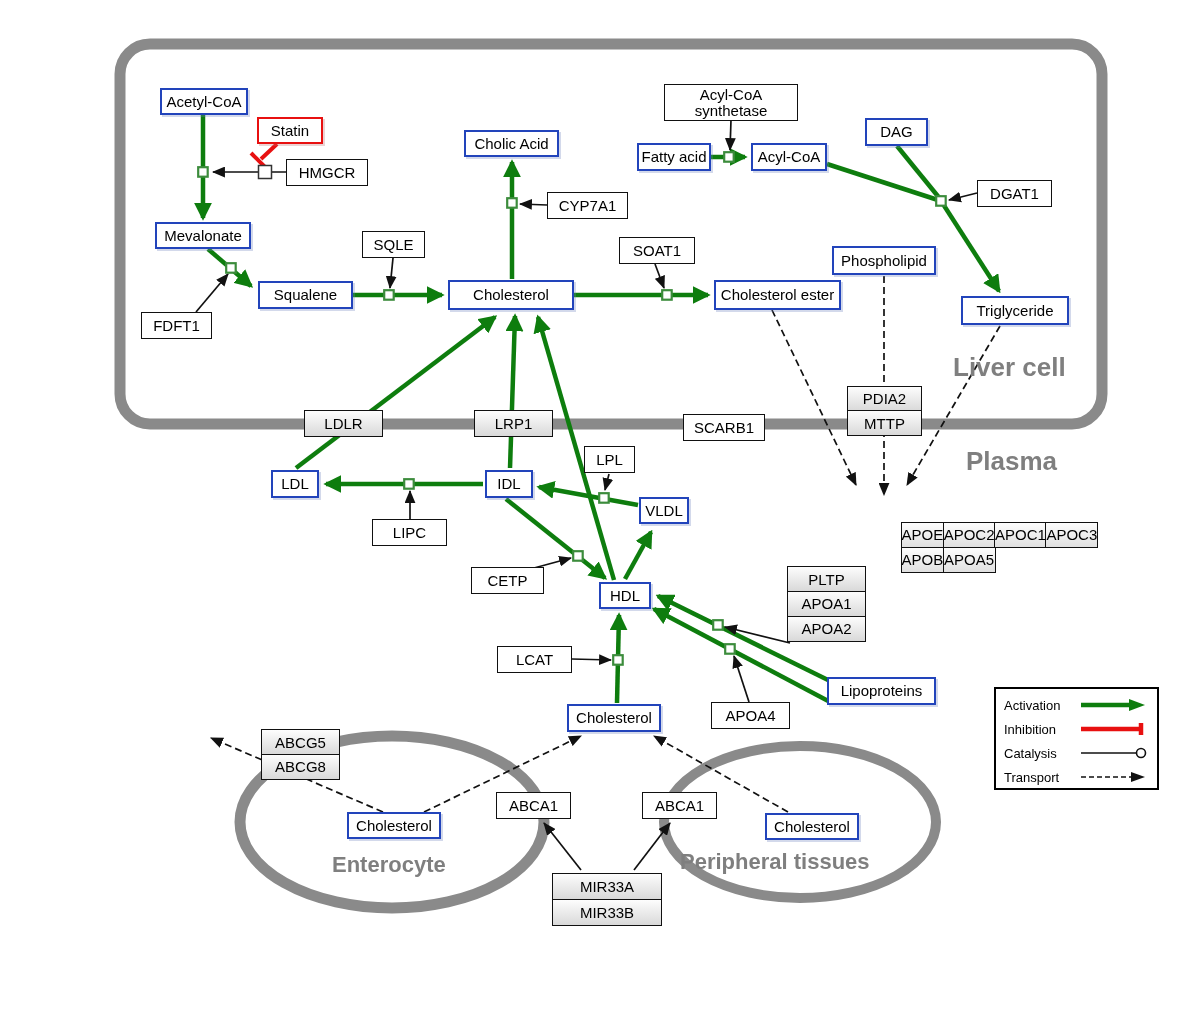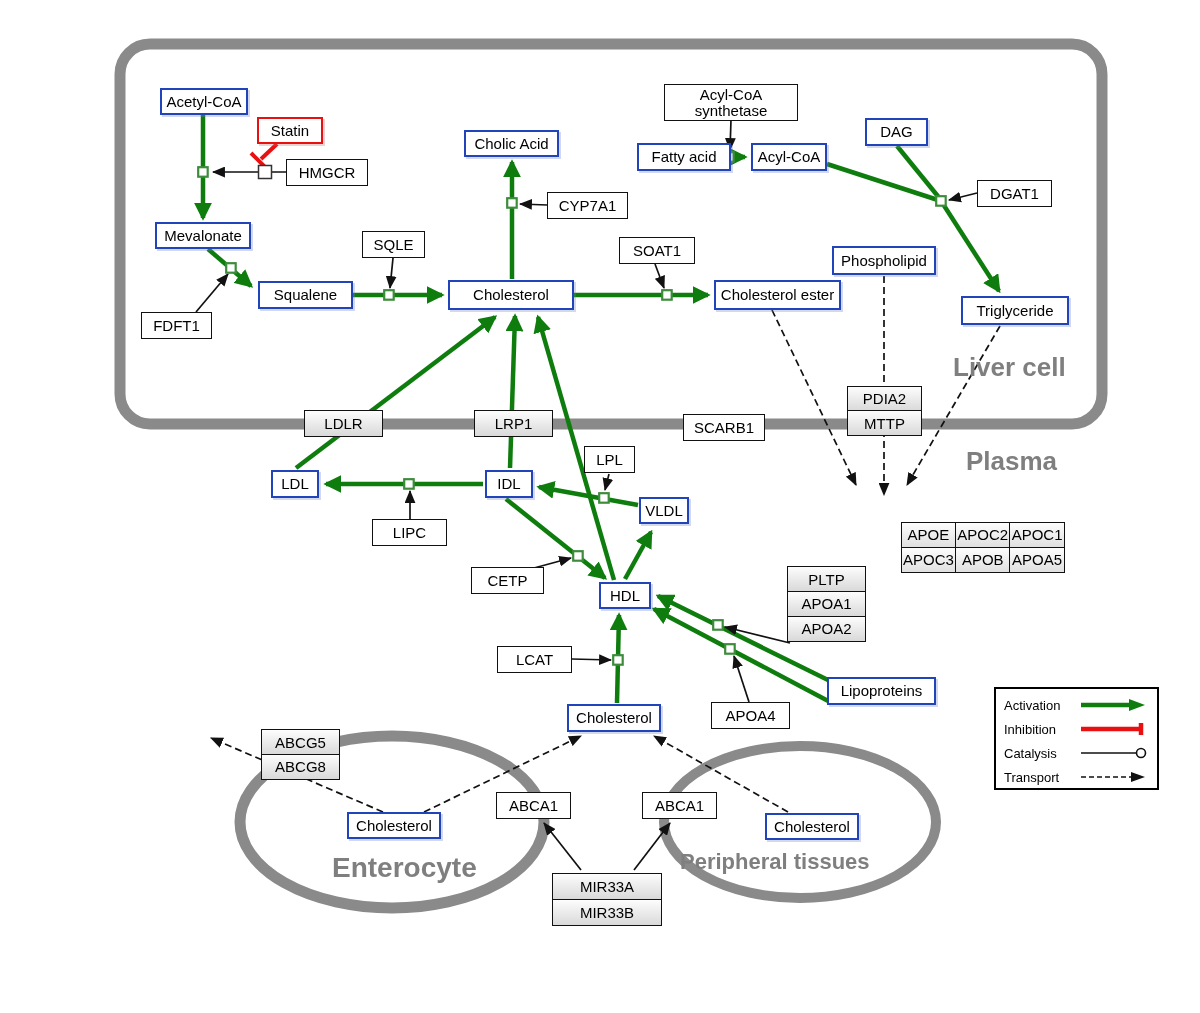--- a/index.html
+++ b/index.html
@@ -13,21 +13,21 @@
   .metab { border:2.2px solid #2244BB; box-shadow:2px 2px 0 rgba(110,130,190,0.30); }
   .redbox { border:2.2px solid #E81010; box-shadow:2px 2px 0 rgba(190,110,110,0.30); }
   .grad { background:linear-gradient(to bottom,#fdfdfd,#d9d9d9); }
   .stack { position:absolute; display:flex; flex-direction:column; z-index:2; box-sizing:border-box; }
   .stack .cell {
     flex:1; display:flex; align-items:center; justify-content:center;
     border:1.5px solid #111; margin-top:-1.5px; box-sizing:border-box;
     background:linear-gradient(to bottom,#fdfdfd,#d9d9d9); font-size:15px;
   }
   .stack .cell:first-child { margin-top:3px; }
-  .apo-table { position:absolute; display:grid; grid-template-columns:1fr 1fr 1fr; z-index:2; }
+  .apo-table { position:absolute; display:grid; grid-template-columns:1fr 1fr 1fr 1fr; z-index:2; }
   .apo-table .cell {
     height:26.5px; border:1.5px solid #111; margin-left:-1.5px; margin-top:-1.5px; box-sizing:border-box;
     display:flex; align-items:center; justify-content:center; font-size:15px;
     background:linear-gradient(to bottom,#fdfdfd,#e0e0e0);
   }
   .region-label { position:absolute; font-weight:bold; color:#7f7f7f; z-index:3; white-space:nowrap; }
   .legend { position:absolute; border:2.5px solid #000; background:#fff; z-index:3; box-sizing:border-box; padding-top:4px; }
   .legend .lrow { display:flex; align-items:center; justify-content:space-between; padding:0 8px; height:24px; }
   .legend .lrow span { font-size:13px; color:#000; }
 </style>
@@ -137,21 +137,21 @@
   <div class="box" style="left:362px;top:231px;width:63px;height:27px">SQLE</div>
   <div class="box metab" style="left:464px;top:130px;width:95px;height:27px">Cholic Acid</div>
   <div class="box" style="left:547px;top:192px;width:81px;height:27px">CYP7A1</div>
   <div class="box metab" style="left:448px;top:280px;width:126px;height:30px">Cholesterol</div>
   <div class="box" style="left:619px;top:237px;width:76px;height:27px">SOAT1</div>
   <div class="box metab" style="left:714px;top:280px;width:127px;height:30px">Cholesterol ester</div>
   <div class="box" style="left:664px;top:84px;width:134px;height:37px;flex-direction:column">
     <span>Acyl-CoA</span>
     <span>synthetase</span>
   </div>
-  <div class="box metab" style="left:637px;top:143px;width:94px;height:28px">Fatty acid</div>
+  <div class="box metab" style="left:637px;top:143px;width:74px;height:28px">Fatty acid</div>
   <div class="box metab" style="left:751px;top:143px;width:76px;height:28px">Acyl-CoA</div>
   <div class="box metab" style="left:865px;top:118px;width:63px;height:28px">DAG</div>
   <div class="box" style="left:977px;top:180px;width:75px;height:27px">DGAT1</div>
   <div class="box metab" style="left:832px;top:246px;width:104px;height:29px">Phospholipid</div>
   <div class="box metab" style="left:961px;top:296px;width:108px;height:29px">Triglyceride</div>
 
   <div class="box grad" style="left:304px;top:410px;width:79px;height:27px">LDLR</div>
   <div class="box grad" style="left:474px;top:410px;width:79px;height:27px">LRP1</div>
   <div class="box" style="left:683px;top:414px;width:82px;height:27px">SCARB1</div>
   <div class="stack" style="left:847px;top:383px;width:75px;height:53px">
@@ -194,21 +194,21 @@
   <div class="box" style="left:496px;top:792px;width:75px;height:27px">ABCA1</div>
   <div class="box" style="left:642px;top:792px;width:75px;height:27px">ABCA1</div>
   <div class="box metab" style="left:765px;top:813px;width:94px;height:27px">Cholesterol</div>
   <div class="stack" style="left:552px;top:870px;width:110px;height:56px">
     <div class="cell">MIR33A</div>
     <div class="cell">MIR33B</div>
   </div>
 
   <div class="region-label" style="left:953px;top:352px;font-size:26px">Liver cell</div>
   <div class="region-label" style="left:966px;top:446px;font-size:26px">Plasma</div>
-  <div class="region-label" style="left:332px;top:852px;font-size:28px">Enterocyte</div>
+  <div class="region-label" style="left:332px;top:852px;font-size:22px">Enterocyte</div>
   <div class="region-label" style="left:680px;top:849px;font-size:22px">Peripheral tissues</div>
 
   <div class="legend" style="left:994px;top:687px;width:165px;height:103px">
     <div class="lrow">
       <span>Activation</span>
       <svg width="70" height="16">
         <line x1="2" y1="8" x2="50" y2="8" stroke="#0E7D0E" stroke-width="4.5"></line>
         <polygon points="50,2 66,8 50,14" fill="#0E7D0E"></polygon>
       </svg>
     </div>

